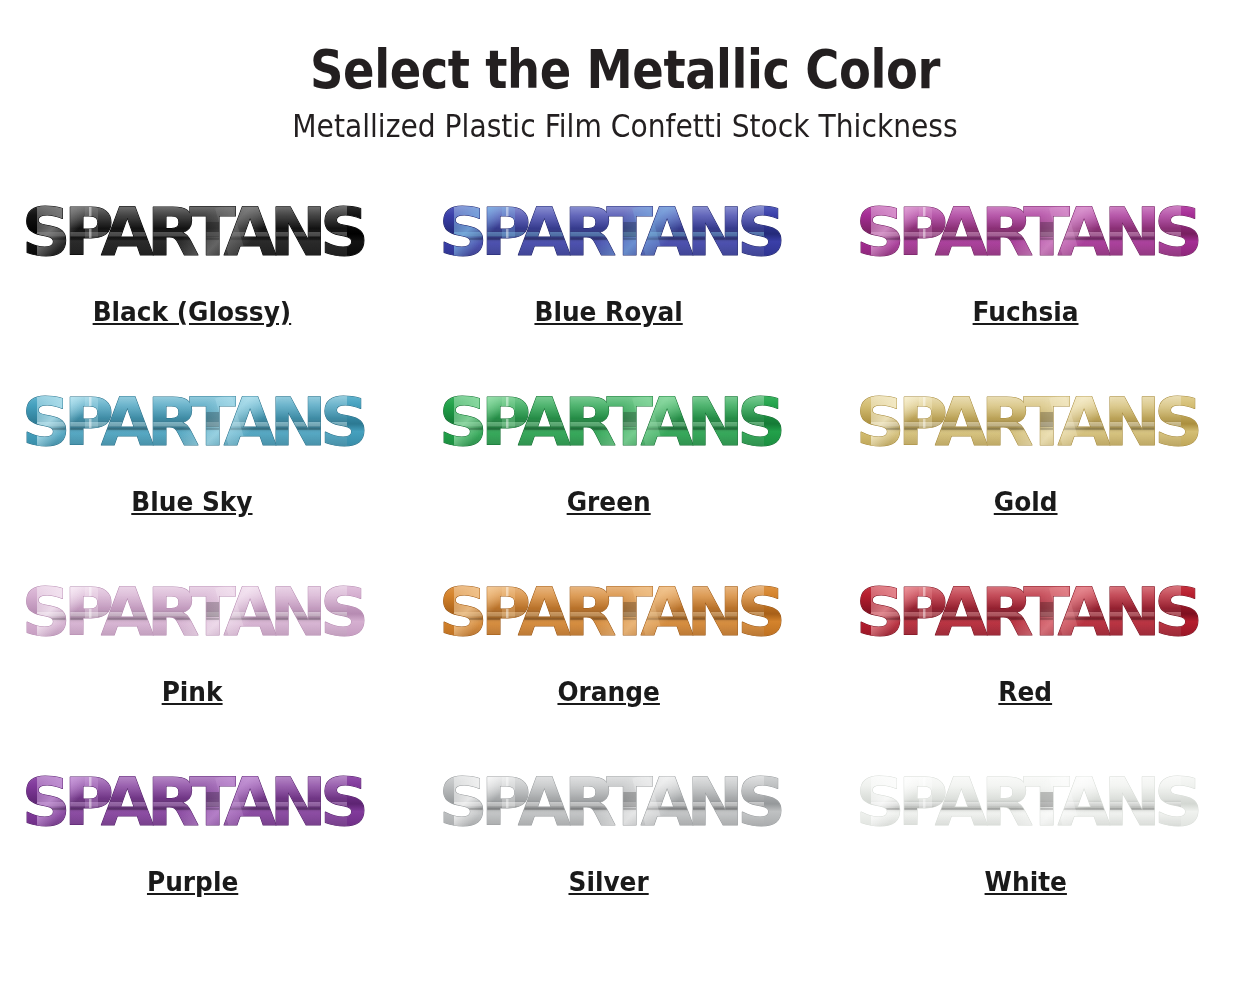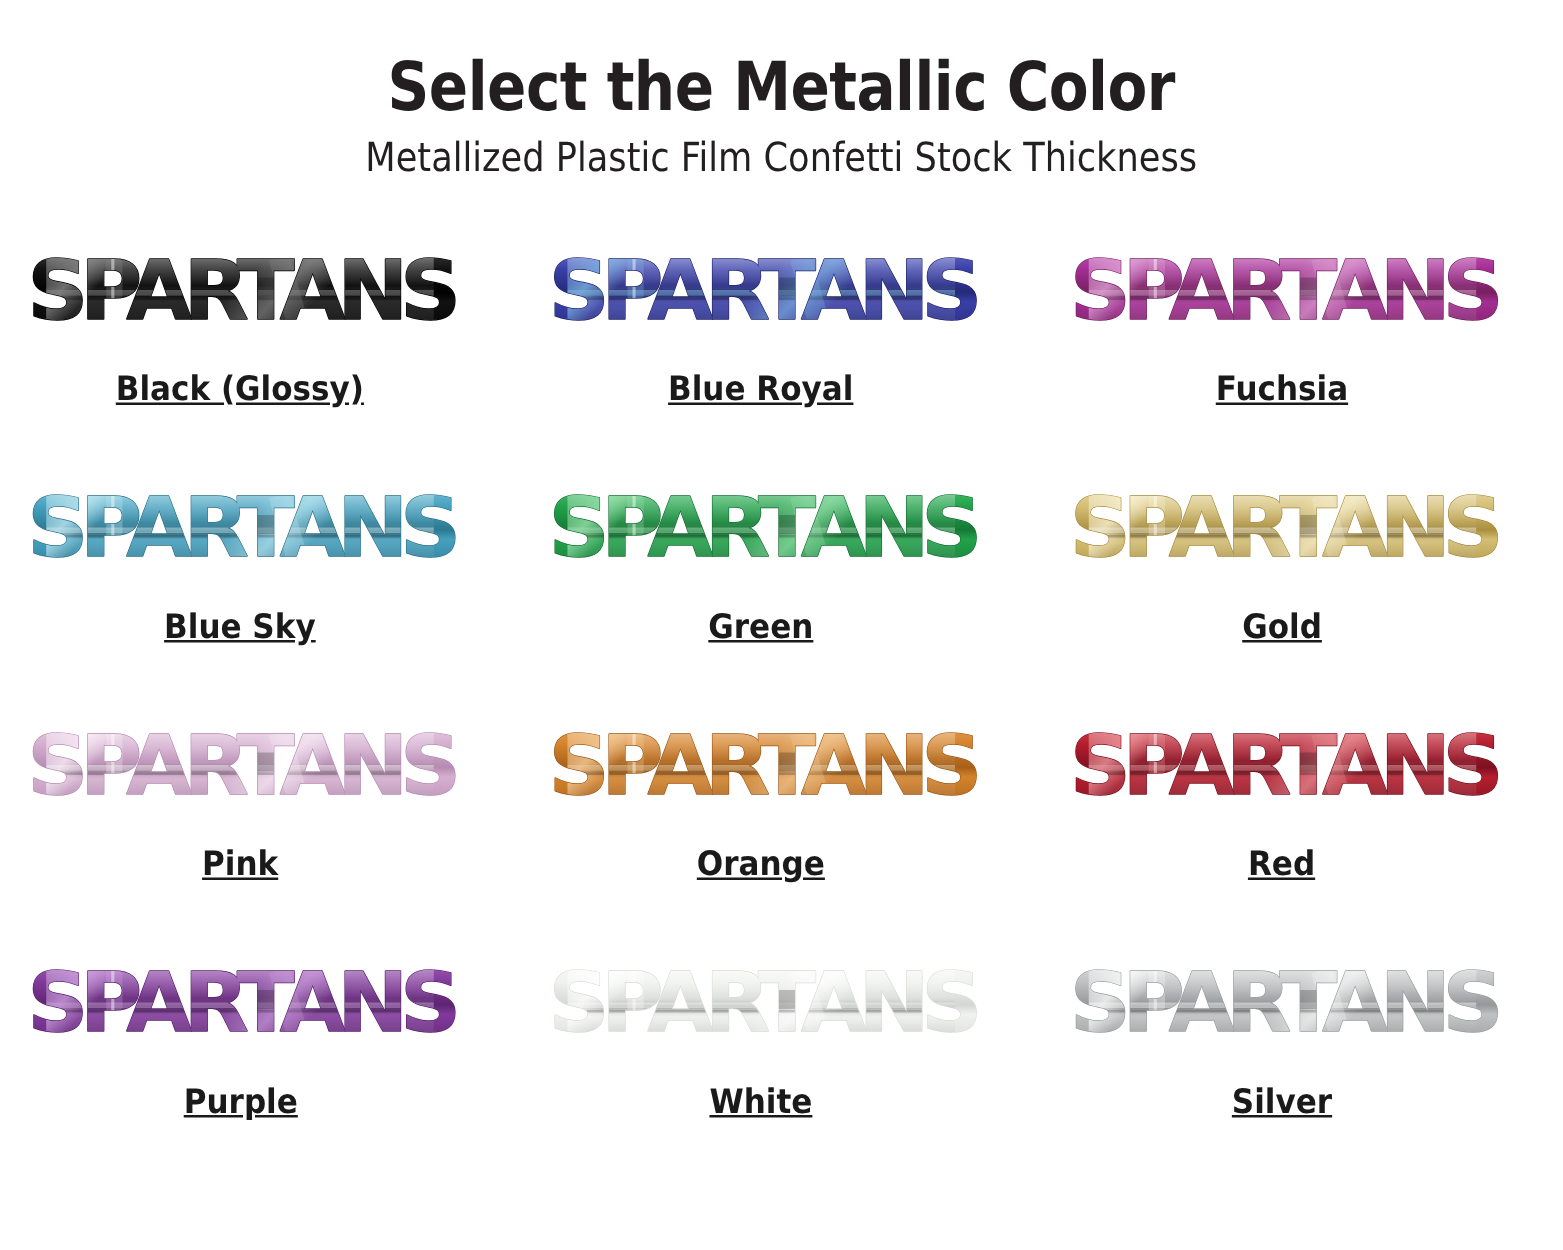--- a/index.html
+++ b/index.html
@@ -561,20 +561,65 @@
               <rect x="330" y="52" width="46" height="30" fill="#000000" opacity="0.22"></rect>
             </g>
           </svg>
         </div>
         <div class="caption">Purple</div>
       </div>
       <div class="swatch">
         <div class="art-wrap">
           <svg class="word-art" viewBox="0 0 620 164" preserveAspectRatio="xMidYMid meet">
             <defs>
+              <linearGradient id="g10" x1="0" y1="0" x2="0" y2="1">
+                <stop offset="0%" stop-color="#e7e9ea"></stop>
+                <stop offset="28%" stop-color="#bfc1c2"></stop>
+                <stop offset="52%" stop-color="#95989a"></stop>
+                <stop offset="62%" stop-color="#bfc1c2"></stop>
+                <stop offset="100%" stop-color="#95989a"></stop>
+              </linearGradient>
+              <linearGradient id="s10" x1="0" y1="0" x2="1" y2="0.25">
+                <stop offset="0%" stop-color="#fdfdfd" stop-opacity="0"></stop>
+                <stop offset="14%" stop-color="#fdfdfd" stop-opacity="0.75"></stop>
+                <stop offset="22%" stop-color="#fdfdfd" stop-opacity="0"></stop>
+                <stop offset="56%" stop-color="#fdfdfd" stop-opacity="0"></stop>
+                <stop offset="68%" stop-color="#fdfdfd" stop-opacity="0.6"></stop>
+                <stop offset="78%" stop-color="#fdfdfd" stop-opacity="0"></stop>
+              </linearGradient>
+              <linearGradient id="h10" x1="0" y1="0" x2="0" y2="1">
+                <stop offset="0%" stop-color="#ffffff" stop-opacity="0.45"></stop>
+                <stop offset="40%" stop-color="#ffffff" stop-opacity="0.05"></stop>
+                <stop offset="48%" stop-color="#000000" stop-opacity="0.28"></stop>
+                <stop offset="58%" stop-color="#ffffff" stop-opacity="0.10"></stop>
+                <stop offset="100%" stop-color="#000000" stop-opacity="0.22"></stop>
+              </linearGradient>
+              <clipPath id="c10">
+                <text x="310" y="118" text-anchor="middle" font-family="DejaVu Sans, sans-serif" font-size="132" font-weight="700" letter-spacing="-13" transform="scale(1.03,1) translate(-9,0)">SPARTANS</text>
+              </clipPath>
+            </defs>
+            <text x="310" y="118" text-anchor="middle" font-family="DejaVu Sans, sans-serif" font-size="132" font-weight="700" letter-spacing="-13" transform="scale(1.03,1) translate(-9,0)" fill="url(#g10)" stroke="#9a9d9f" stroke-width="2" stroke-linejoin="round" paint-order="stroke fill">SPARTANS</text>
+            <g clip-path="url(#c10)">
+              <rect x="0" y="0" width="620" height="164" fill="url(#h10)"></rect>
+              <rect x="0" y="0" width="620" height="164" fill="url(#s10)"></rect>
+              <rect x="0" y="72" width="620" height="9" fill="#fdfdfd" opacity="0.5"></rect>
+              <rect x="0" y="84" width="620" height="4" fill="#000000" opacity="0.18"></rect>
+              <rect x="96" y="0" width="26" height="164" fill="#fdfdfd" opacity="0.30"></rect>
+              <rect x="104" y="0" width="5" height="164" fill="#ffffff" opacity="0.45"></rect>
+              <rect x="372" y="18" width="34" height="120" fill="#fdfdfd" opacity="0.26" transform="rotate(-16 389 78)"></rect>
+              <rect x="330" y="52" width="46" height="30" fill="#000000" opacity="0.22"></rect>
+            </g>
+          </svg>
+        </div>
+        <div class="caption">Silver</div>
+      </div>
+      <div class="swatch">
+        <div class="art-wrap">
+          <svg class="word-art" viewBox="0 0 620 164" preserveAspectRatio="xMidYMid meet">
+            <defs>
               <linearGradient id="g11" x1="0" y1="0" x2="0" y2="1">
                 <stop offset="0%" stop-color="#ffffff"></stop>
                 <stop offset="28%" stop-color="#f0f2ef"></stop>
                 <stop offset="52%" stop-color="#d3d7d2"></stop>
                 <stop offset="62%" stop-color="#f0f2ef"></stop>
                 <stop offset="100%" stop-color="#d3d7d2"></stop>
               </linearGradient>
               <linearGradient id="s11" x1="0" y1="0" x2="1" y2="0.25">
                 <stop offset="0%" stop-color="#ffffff" stop-opacity="0"></stop>
                 <stop offset="14%" stop-color="#ffffff" stop-opacity="0.75"></stop>
@@ -602,60 +647,15 @@
               <rect x="0" y="84" width="620" height="4" fill="#000000" opacity="0.18"></rect>
               <rect x="96" y="0" width="26" height="164" fill="#ffffff" opacity="0.30"></rect>
               <rect x="104" y="0" width="5" height="164" fill="#ffffff" opacity="0.45"></rect>
               <rect x="372" y="18" width="34" height="120" fill="#ffffff" opacity="0.26" transform="rotate(-16 389 78)"></rect>
               <rect x="330" y="52" width="46" height="30" fill="#000000" opacity="0.22"></rect>
             </g>
           </svg>
         </div>
         <div class="caption">White</div>
       </div>
-      <div class="swatch">
-        <div class="art-wrap">
-          <svg class="word-art" viewBox="0 0 620 164" preserveAspectRatio="xMidYMid meet">
-            <defs>
-              <linearGradient id="g10" x1="0" y1="0" x2="0" y2="1">
-                <stop offset="0%" stop-color="#e7e9ea"></stop>
-                <stop offset="28%" stop-color="#bfc1c2"></stop>
-                <stop offset="52%" stop-color="#95989a"></stop>
-                <stop offset="62%" stop-color="#bfc1c2"></stop>
-                <stop offset="100%" stop-color="#95989a"></stop>
-              </linearGradient>
-              <linearGradient id="s10" x1="0" y1="0" x2="1" y2="0.25">
-                <stop offset="0%" stop-color="#fdfdfd" stop-opacity="0"></stop>
-                <stop offset="14%" stop-color="#fdfdfd" stop-opacity="0.75"></stop>
-                <stop offset="22%" stop-color="#fdfdfd" stop-opacity="0"></stop>
-                <stop offset="56%" stop-color="#fdfdfd" stop-opacity="0"></stop>
-                <stop offset="68%" stop-color="#fdfdfd" stop-opacity="0.6"></stop>
-                <stop offset="78%" stop-color="#fdfdfd" stop-opacity="0"></stop>
-              </linearGradient>
-              <linearGradient id="h10" x1="0" y1="0" x2="0" y2="1">
-                <stop offset="0%" stop-color="#ffffff" stop-opacity="0.45"></stop>
-                <stop offset="40%" stop-color="#ffffff" stop-opacity="0.05"></stop>
-                <stop offset="48%" stop-color="#000000" stop-opacity="0.28"></stop>
-                <stop offset="58%" stop-color="#ffffff" stop-opacity="0.10"></stop>
-                <stop offset="100%" stop-color="#000000" stop-opacity="0.22"></stop>
-              </linearGradient>
-              <clipPath id="c10">
-                <text x="310" y="118" text-anchor="middle" font-family="DejaVu Sans, sans-serif" font-size="132" font-weight="700" letter-spacing="-13" transform="scale(1.03,1) translate(-9,0)">SPARTANS</text>
-              </clipPath>
-            </defs>
-            <text x="310" y="118" text-anchor="middle" font-family="DejaVu Sans, sans-serif" font-size="132" font-weight="700" letter-spacing="-13" transform="scale(1.03,1) translate(-9,0)" fill="url(#g10)" stroke="#9a9d9f" stroke-width="2" stroke-linejoin="round" paint-order="stroke fill">SPARTANS</text>
-            <g clip-path="url(#c10)">
-              <rect x="0" y="0" width="620" height="164" fill="url(#h10)"></rect>
-              <rect x="0" y="0" width="620" height="164" fill="url(#s10)"></rect>
-              <rect x="0" y="72" width="620" height="9" fill="#fdfdfd" opacity="0.5"></rect>
-              <rect x="0" y="84" width="620" height="4" fill="#000000" opacity="0.18"></rect>
-              <rect x="96" y="0" width="26" height="164" fill="#fdfdfd" opacity="0.30"></rect>
-              <rect x="104" y="0" width="5" height="164" fill="#ffffff" opacity="0.45"></rect>
-              <rect x="372" y="18" width="34" height="120" fill="#fdfdfd" opacity="0.26" transform="rotate(-16 389 78)"></rect>
-              <rect x="330" y="52" width="46" height="30" fill="#000000" opacity="0.22"></rect>
-            </g>
-          </svg>
-        </div>
-        <div class="caption">Silver</div>
-      </div>
     </div>
 
 </div>
 
 </body></html>

